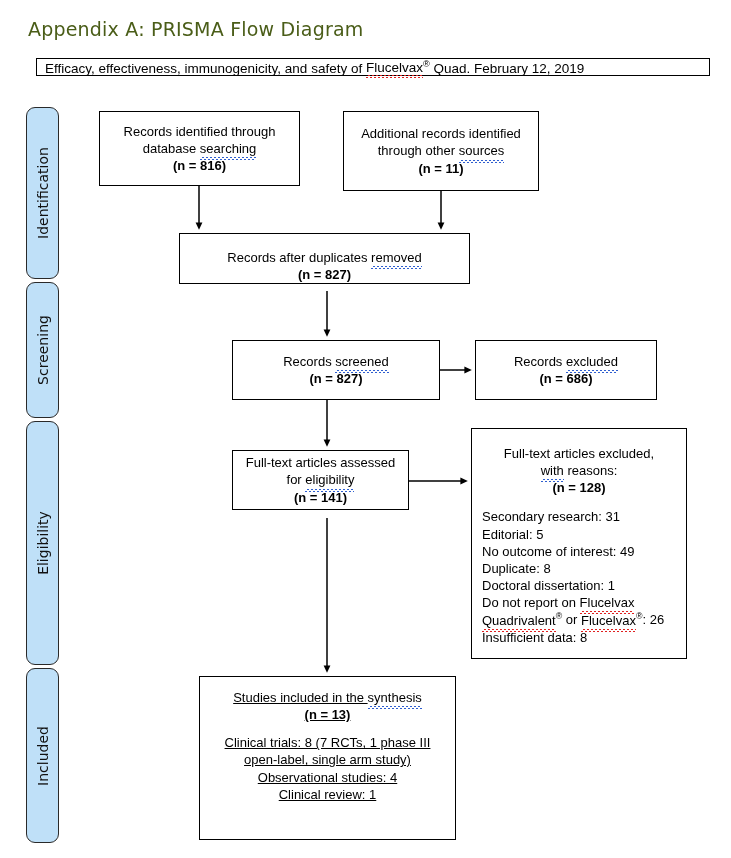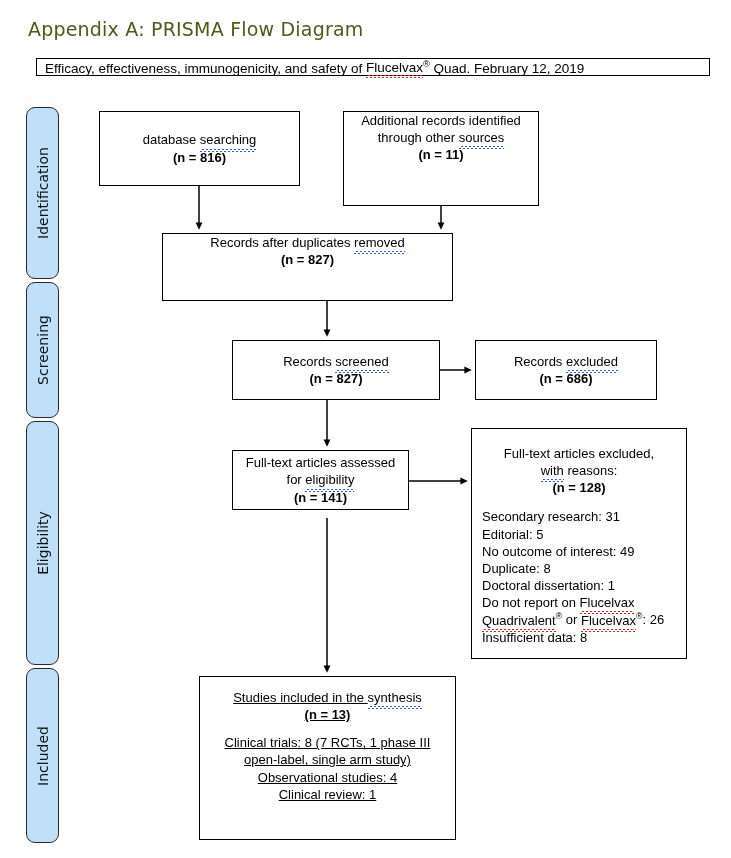--- a/index.html
+++ b/index.html
@@ -85,22 +85,22 @@
     align-items: center;
     font-size: 13px;
     line-height: 1.32;
     text-align: center;
     font-family: "Liberation Sans", sans-serif;
   }
   .fbox .ln { display: block; white-space: nowrap; }
   .fbox .nline { font-weight: bold; }
 
   #box-db-search     { left: 99px;  top: 111px; width: 201px; height: 75px; justify-content: center; }
-  #box-other-sources { left: 343px; top: 111px; width: 196px; height: 95px; }
-  #box-dedup         { left: 162px; top: 233px; width: 291px; height: 68px; justify-content: flex-start; }
+  #box-other-sources { left: 343px; top: 111px; width: 196px; height: 80px; justify-content: center; }
+  #box-dedup         { left: 179px; top: 233px; width: 291px; height: 51px; justify-content: flex-end; }
   #box-screened      { left: 232px; top: 340px; width: 208px; height: 60px; justify-content: center; }
   #box-excluded      { left: 475px; top: 340px; width: 182px; height: 60px; justify-content: center; }
   #box-fulltext      { left: 232px; top: 450px; width: 177px; height: 60px; justify-content: center; }
   #box-reasons       { left: 471px; top: 428px; width: 216px; height: 231px; align-items: stretch; padding-top: 16px; }
   #box-included      { left: 199px; top: 676px; width: 257px; height: 164px; padding-top: 12px; text-decoration: underline; }
 
   
   #box-reasons .head {
     text-align: center;
     padding: 0 6px;
@@ -200,20 +200,21 @@
 
     <line x1="327" y1="400" x2="327" y2="443" marker-end="url(#arrowhead)"></line>
 
     <line x1="409" y1="481" x2="464" y2="481" marker-end="url(#arrowhead)"></line>
 
     <line x1="327" y1="518" x2="327" y2="669" marker-end="url(#arrowhead)"></line>
   </g>
 </svg>
 
 <div class="fbox" id="box-db-search">
+  <span class="ln">Records identified through</span>
   <span class="ln"><span>database </span><span class="sq-blue">searching</span></span>
   <span class="ln nline">(n = 816)</span>
 </div>
 
 <div class="fbox" id="box-other-sources">
   <span class="ln">Additional records identified</span>
   <span class="ln"><span>through other </span><span class="sq-blue">sources</span></span>
   <span class="ln nline">(n = 11)</span>
 </div>
 

